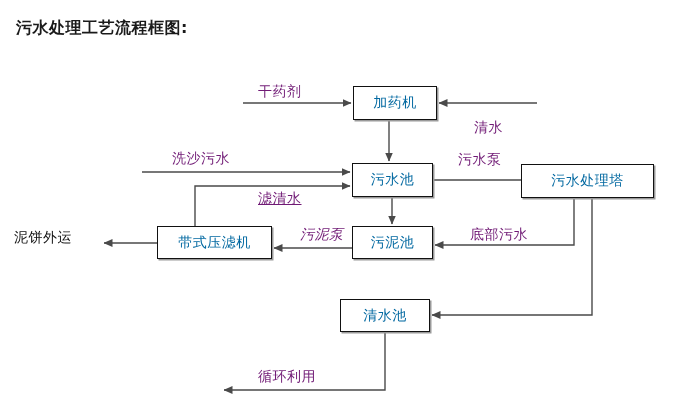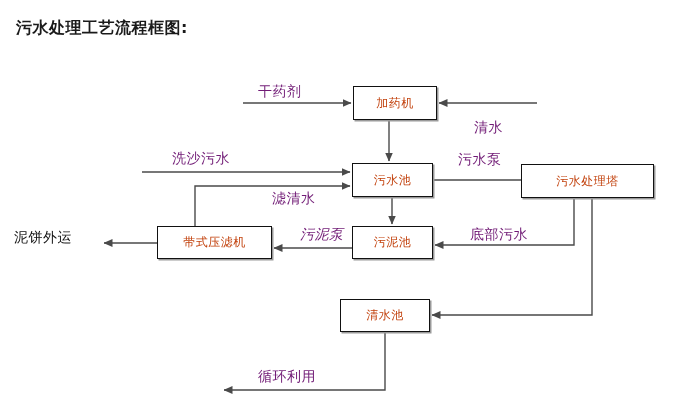--- a/index.html
+++ b/index.html
@@ -38,22 +38,22 @@
     position: absolute;
     border: 1px solid #111111;
     background: #ffffff;
     box-shadow: 1.5px 1.5px 0 0 #9a9a9a;
     display: flex;
     align-items: center;
     justify-content: center;
     box-sizing: border-box;
   }
   .node-label {
-    font-size: 12px;
-    color: #c2410c;
+    font-size: 14px;
+    color: #0369a1;
     white-space: nowrap;
     letter-spacing: 0.5px;
   }
   .edge-label {
     position: absolute;
     font-size: 14px;
     color: #701a75;
     white-space: nowrap;
     letter-spacing: 0.5px;
   }
@@ -139,21 +139,21 @@
   </div>
 
   <div class="edge-label" style="left:258px; top:83px;">干药剂</div>
 
   <div class="edge-label" style="left:474px; top:83px;margin-top:36px;">清水</div>
 
   <div class="edge-label" style="left:172px; top:150px;">洗沙污水</div>
 
   <div class="edge-label" style="left:458px; top:151px;">污水泵</div>
 
-  <div class="edge-label" style="left:272px; top:190px;">滤清水</div>
+  <div class="edge-label" style="left:258px; top:190px;text-decoration:underline;">滤清水</div>
 
   <div class="edge-label" style="left:300px; top:226px;font-style:italic;">污泥泵</div>
 
   <div class="edge-label" style="left:470px; top:226px;">底部污水</div>
 
   <div class="edge-label" style="left:258px; top:368px;">循环利用</div>
 
   <div class="terminal-label" style="left:14px; top:229px;">泥饼外运</div>
 
 </div>

